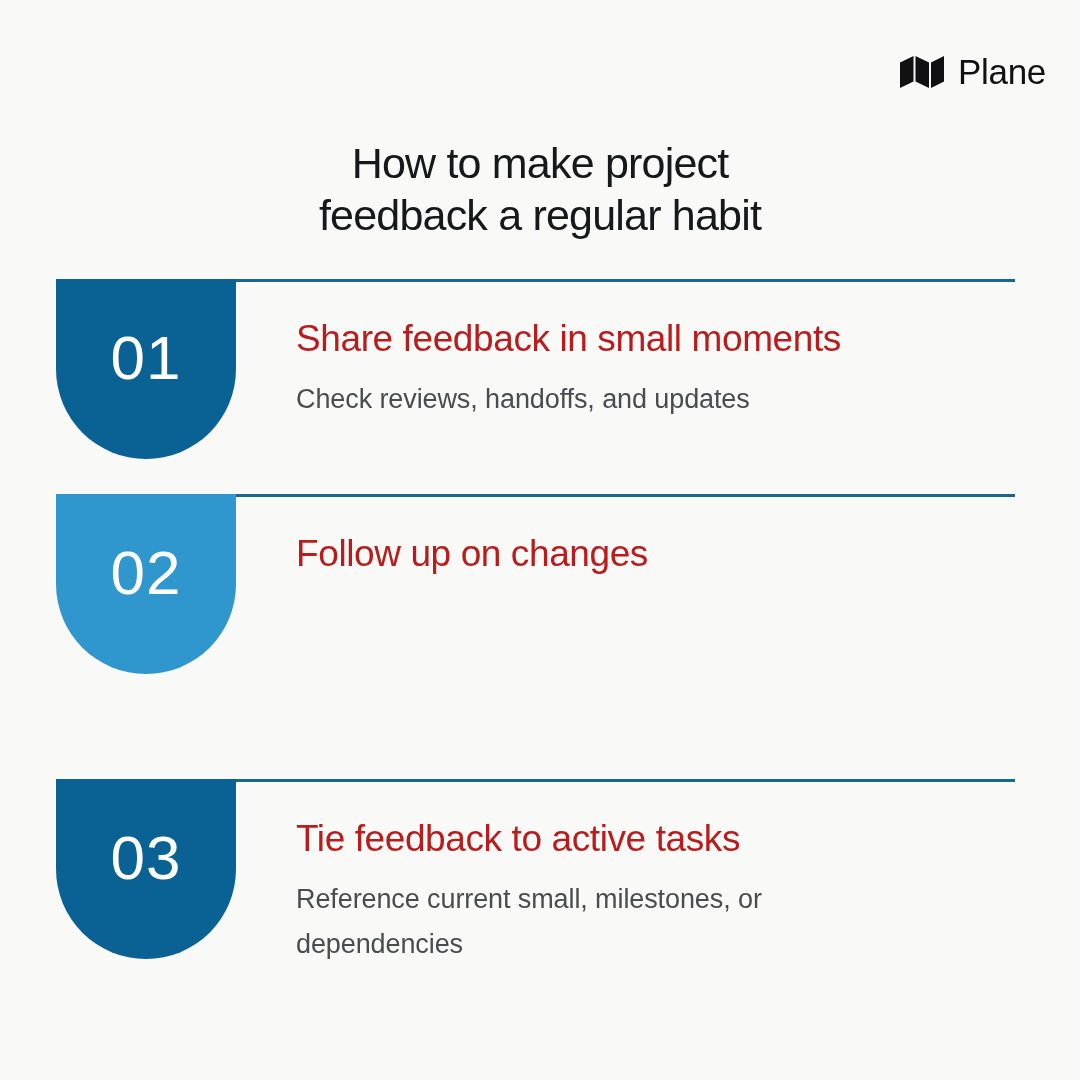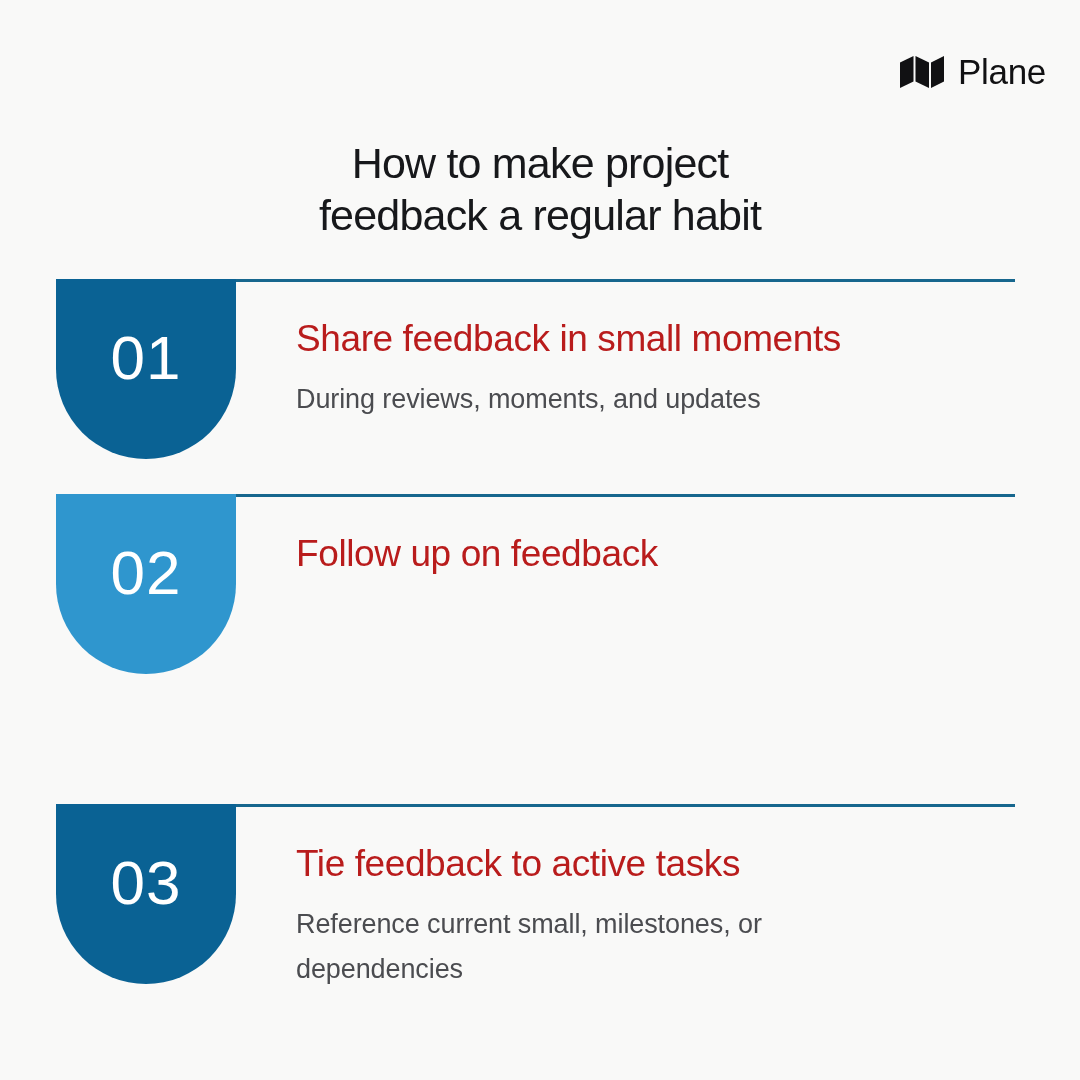--- a/index.html
+++ b/index.html
@@ -57,22 +57,22 @@
   .steps {
     position: absolute;
     top: 279px;
     left: 0;
     width: 1080px;
   }
   .step {
     position: relative;
     height: 215px;
   }
-  .step.step-2 { height: 310px; border-radius: 16px; }
-  .step.step-3 { height: 265px; }
+  .step.step-2 { height: 265px; border-radius: 16px; }
+  .step.step-3 { height: 265px; margin-top: 20px; }
 
   .rule {
     position: absolute;
     left: 236px;
     right: 65px;
     top: 0;
     height: 3px;
     background: #17678E;
   }
 
@@ -141,31 +141,31 @@
 
 <div class="steps">
 
   <div class="step step-1">
     <div class="rule" style="background: rgb(23, 103, 142);"></div>
     <div class="badge" style="background: rgb(10, 98, 148);">
       <span class="badge-number">01</span>
     </div>
     <div class="step-body">
       <p class="step-title">Share feedback in small moments</p>
-      <p class="step-desc">During reviews, moments, and updates</p>
+      <p class="step-desc">Check reviews, handoffs, and updates</p>
     </div>
   </div>
 
   <div class="step step-2">
     <div class="rule" style="background: rgb(23, 103, 142);"></div>
     <div class="badge" style="background:#2F96CE">
       <span class="badge-number">02</span>
     </div>
     <div class="step-body">
-      <p class="step-title">Follow up on feedback</p>
+      <p class="step-title">Follow up on changes</p>
     </div>
   </div>
 
   <div class="step step-3">
     <div class="rule" style="background: rgb(23, 103, 142);"></div>
     <div class="badge" style="background: rgb(10, 98, 148);">
       <span class="badge-number">03</span>
     </div>
     <div class="step-body">
       <p class="step-title">Tie feedback to active tasks</p>

